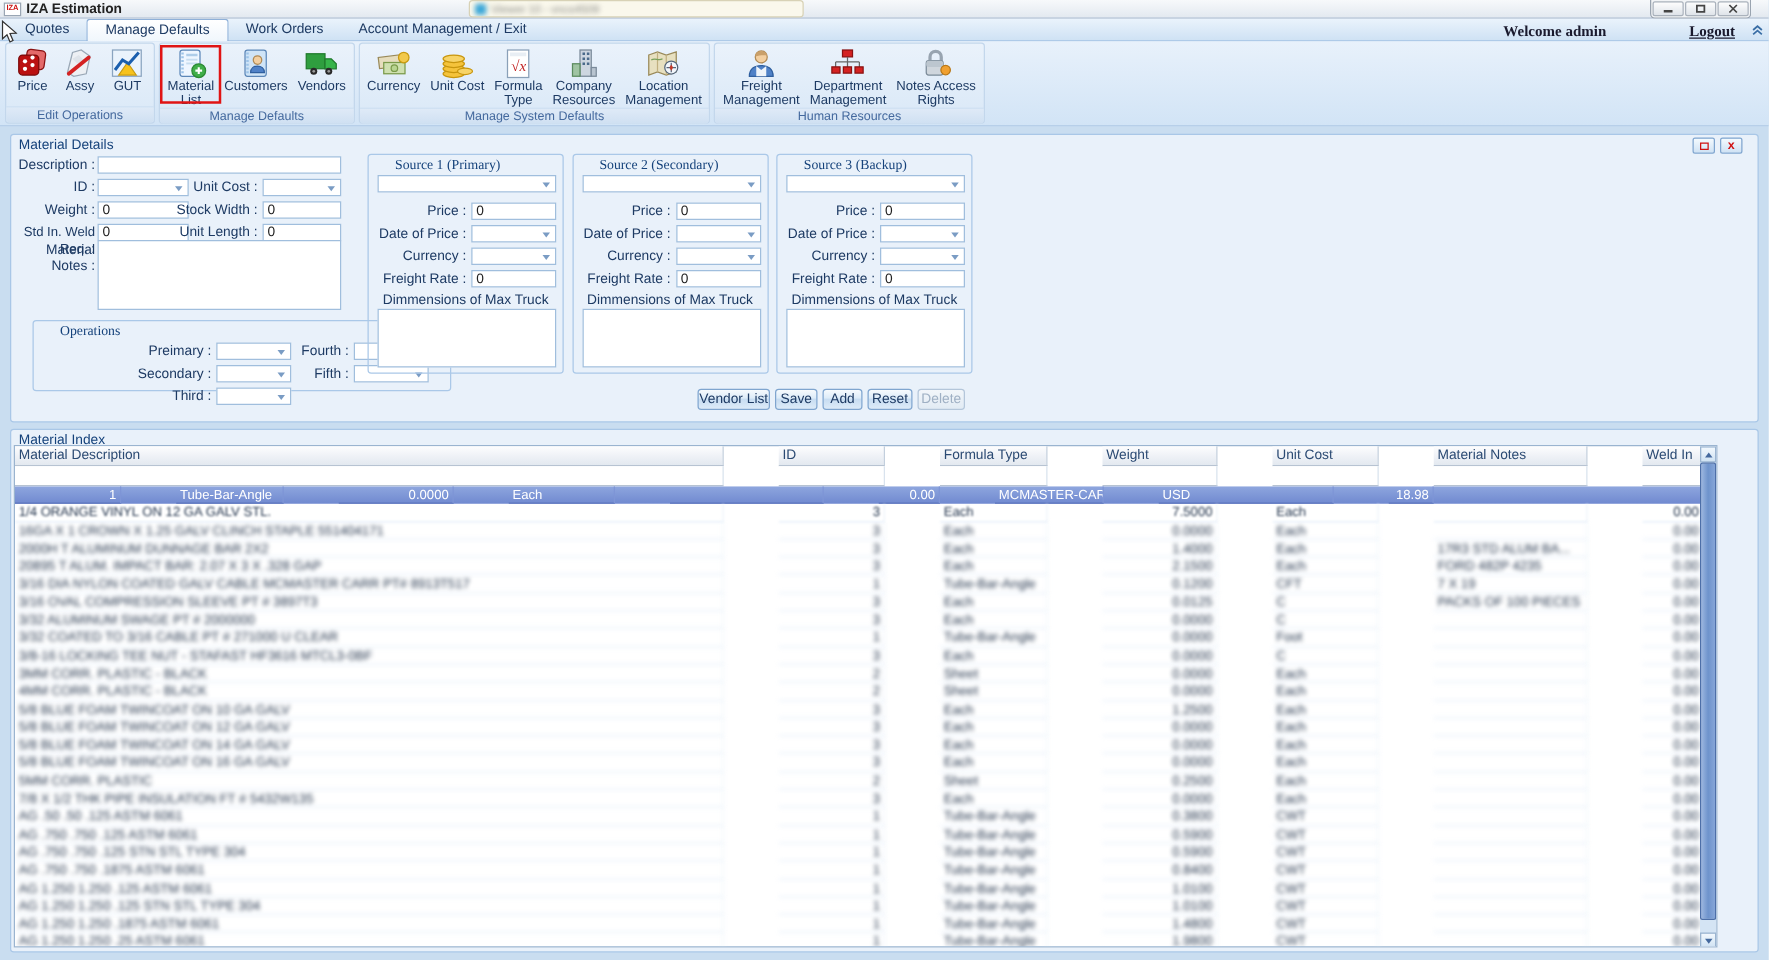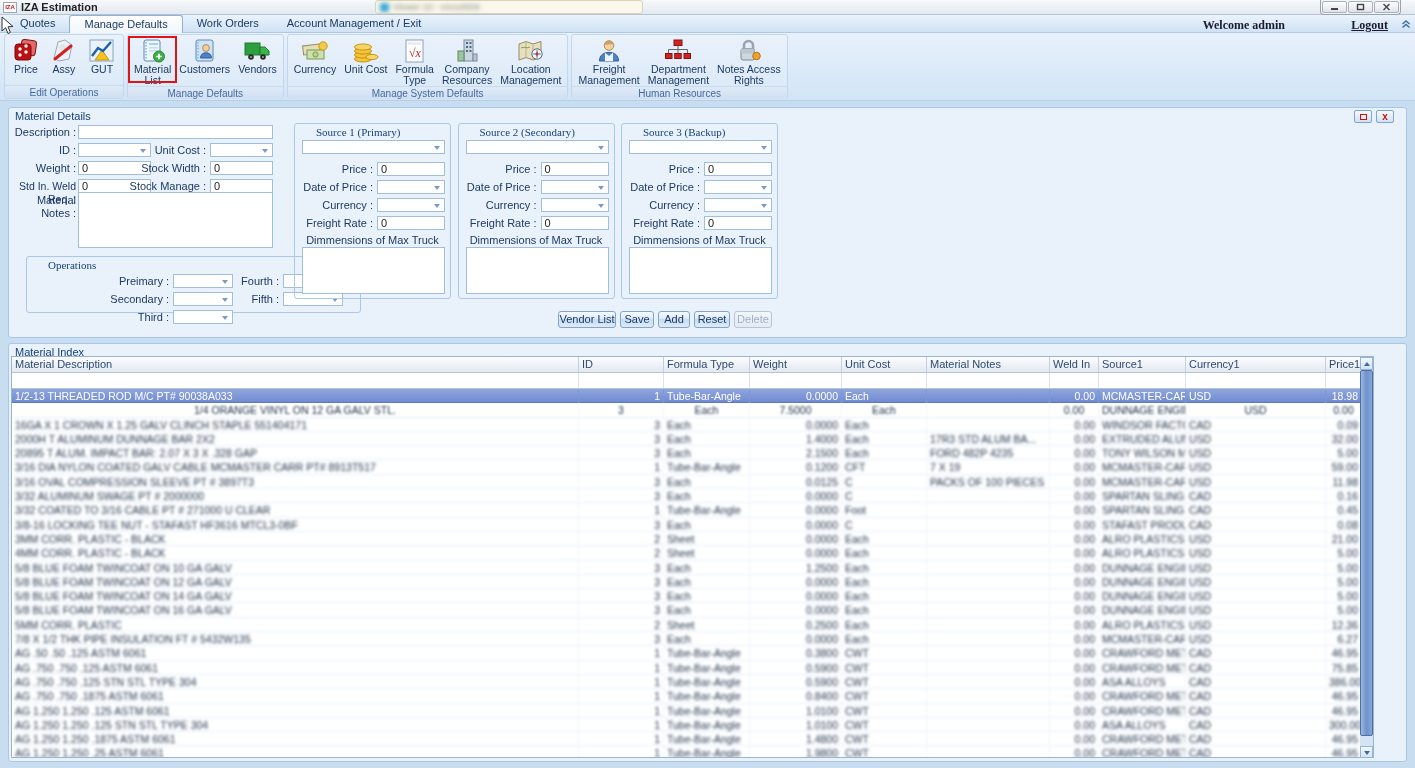--- a/index.html
+++ b/index.html
@@ -81,34 +81,34 @@
   .src-dims { position:absolute; left:0; top:110px; width:100%; text-align:center; color:#1d3a63; }
 
   .btn { position:absolute; top:203px; height:17px; border:1px solid #7fa5cf; border-radius:3px;
     background:linear-gradient(#f6fafd,#dcebf8 45%,#c6dcf1 46%,#ddebf8); color:#1d3a63;
     text-align:center; line-height:15px; font-size:11px; }
   .btn.disabled { color:#9fb0c4; border-color:#b4c6da; background:linear-gradient(#f2f6fa,#e2ebf4); }
 
   
   .grid { position:absolute; left:2px; top:12px; width:1363px; height:402px; background:#fff;
     border:1px solid #9ab4d0; overflow:hidden; }
-  .grid-header, .grid-filter, .grid-row { display:flex; }
+  .grid-header, .grid-filter, .grid-row { display:flex;gap:44px; }
   .grid-header { height:16px; }
   .gh-cell { background:linear-gradient(#fdfdfe,#eef1f6 55%,#e3e9f0); border-right:1px solid #c3cfdd;
     border-bottom:1px solid #b7c3d2; color:#2b4a73; padding:1px 3px 0 3px; overflow:hidden; white-space:nowrap; }
   .grid-filter { height:16px; }
   .gf-cell { background:#fff; border-right:1px solid #d9e3ee; border-bottom:1px solid #b7c3d2; }
   .grid-rows { position:absolute; left:0; top:32px; width:1350px; height:370px; overflow:hidden; }
   .grid-row { height:14.3px; }
   .gcell { font-size:10.5px; line-height:14.3px; padding:0 3px; border-right:1px solid #edf3fa;
     border-bottom:1px solid #e4eefa; overflow:hidden; white-space:nowrap; color:#23344c; }
   .gcell.r { text-align:right; }
   .grid-row.selected { background:linear-gradient(#8ea6de,#7089d0); }
   .grid-row.selected .gcell { color:#ffffff; border-right-color:#7e95d6; border-bottom-color:#5d77bd; }
-  .grid-row.blur1 .gcell { filter:blur(0.8px);text-align:center; }
+  .grid-row.blur1 .gcell { filter:blur(0.8px); }
   .grid-row.blur2 .gcell { filter:blur(1.7px); }
 
   .vscroll { position:absolute; right:0; top:0; width:13px; height:400px; background:#d4e4f4; }
   .vs-btn { position:absolute; left:0; width:13px; height:13px; background:linear-gradient(#f2f8fd,#cfe2f3);
     border:1px solid #9ab4d0; display:flex; align-items:center; justify-content:center; }
   .vs-btn.up { top:0; } .vs-btn.down { bottom:0; }
   .tri-up { width:0; height:0; border-left:3px solid transparent; border-right:3px solid transparent;
     border-bottom:4px solid #44699e; }
   .tri-down { width:0; height:0; border-left:3px solid transparent; border-right:3px solid transparent;
     border-top:4px solid #44699e; }
@@ -384,21 +384,21 @@
   <div class="fld-label" style="left:100px;top:36px;width:97px;">Unit Cost :</div>
   <div class="combo" style="left:201px;top:35px;width:63px;"></div>
 
   <div class="fld-label" style="left:0;top:54px;width:67px;">Weight :</div>
   <div class="inp" style="left:69px;top:53px;width:73px;">0</div>
   <div class="fld-label" style="left:100px;top:54px;width:97px;">Stock Width :</div>
   <div class="inp" style="left:201px;top:53px;width:63px;">0</div>
 
   <div class="fld-label" style="left:0;top:72px;width:67px;font-size:10.5px;">Std In. Weld Req. :</div>
   <div class="inp" style="left:69px;top:71px;width:73px;">0</div>
-  <div class="fld-label" style="left:100px;top:72px;width:97px;">Stock Manage :</div>
+  <div class="fld-label" style="left:100px;top:72px;width:97px;">Unit Length :</div>
   <div class="inp" style="left:201px;top:71px;width:63px;">0</div>
 
   <div class="fld-label" style="left:0;top:86px;width:67px;">Material Notes :</div>
   <div class="boxarea" style="left:69px;top:84px;width:195px;height:56px;"></div>
 
   <div class="gbox" style="left:17px;top:148px;width:335px;height:57px;">
     <div class="gbox-title">Operations</div>
     <div class="fld-label" style="left:0;top:18px;width:142px;">Preimary :</div>
     <div class="combo" style="left:146px;top:17px;width:60px;"></div>
     <div class="fld-label" style="left:160px;top:18px;width:92px;">Fourth :</div>
@@ -485,21 +485,20 @@
         <div class="gf-cell" style="flex: 0 0 92px;"></div>
         <div class="gf-cell" style="flex: 0 0 85px;"></div>
         <div class="gf-cell" style="flex: 0 0 123px;"></div>
         <div class="gf-cell" style="flex: 0 0 49px;"></div>
         <div class="gf-cell" style="flex: 0 0 87px;"></div>
         <div class="gf-cell" style="flex: 0 0 140px;"></div>
         <div class="gf-cell" style="flex: 0 0 36px;"></div>
       </div>
     <div class="grid-rows" id="grid-rows">
         <div class="grid-row selected">
-          <div class="gcell" style="flex: 0 0 567px;">1/2-13  THREADED ROD M/C PT# 90038A033</div>
           <div class="gcell r" style="flex: 0 0 85px;">1</div>
           <div class="gcell" style="flex: 0 0 86px;">Tube-Bar-Angle</div>
           <div class="gcell r" style="flex: 0 0 92px;">0.0000</div>
           <div class="gcell" style="flex: 0 0 85px;">Each</div>
           <div class="gcell" style="flex: 0 0 123px;"></div>
           <div class="gcell r" style="flex: 0 0 49px;">0.00</div>
           <div class="gcell" style="flex: 0 0 87px;">MCMASTER-CARR S...</div>
           <div class="gcell" style="flex: 0 0 140px;">USD</div>
           <div class="gcell r" style="flex: 0 0 36px;">18.98</div>
         </div>

